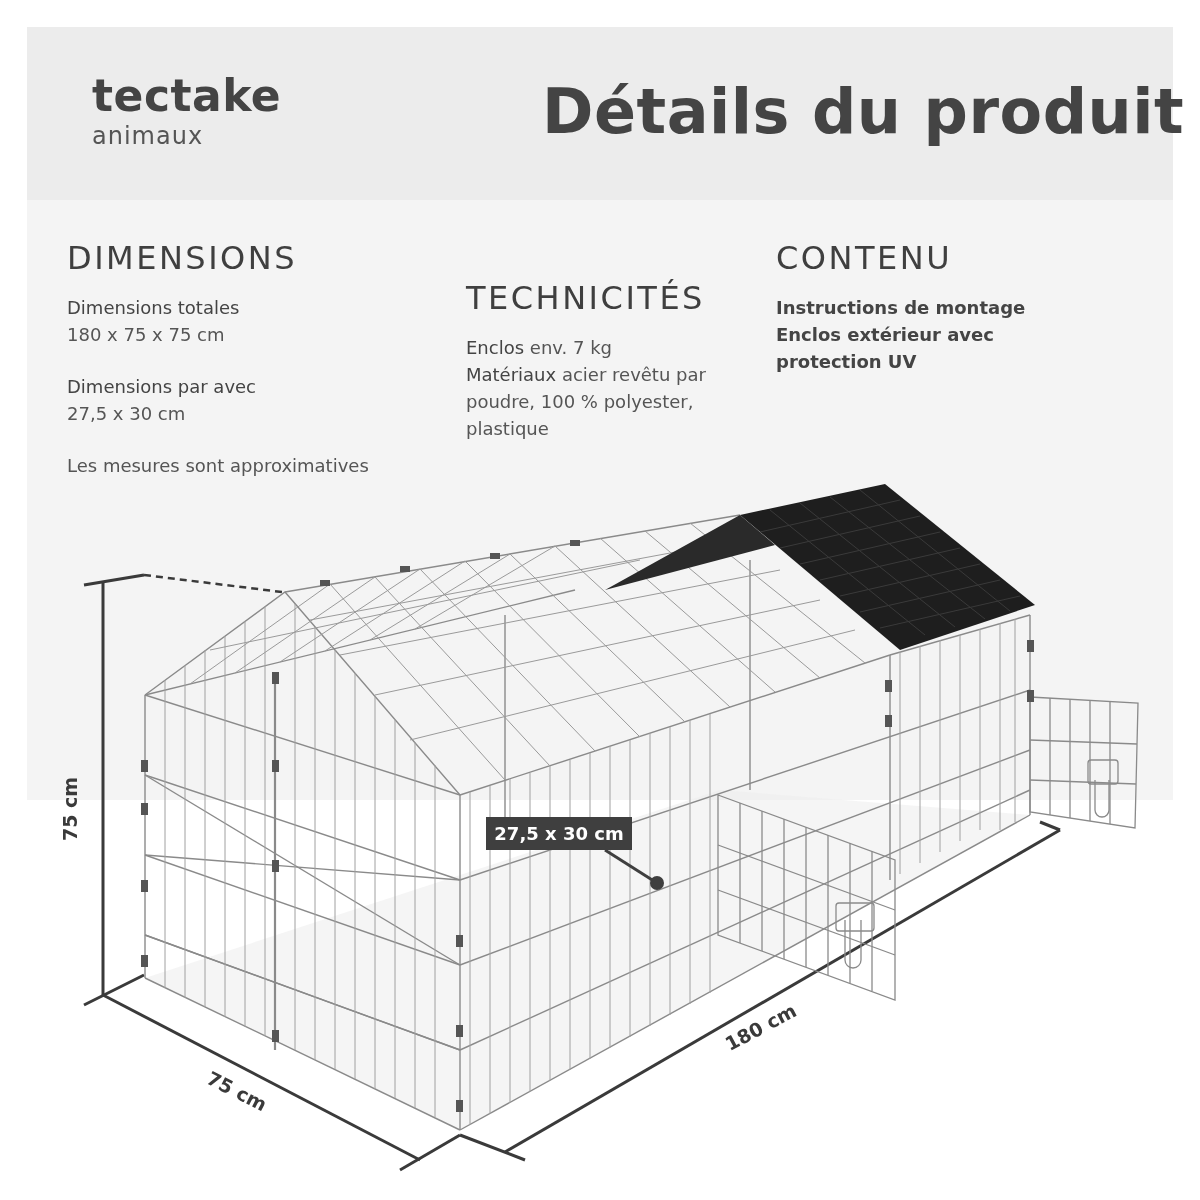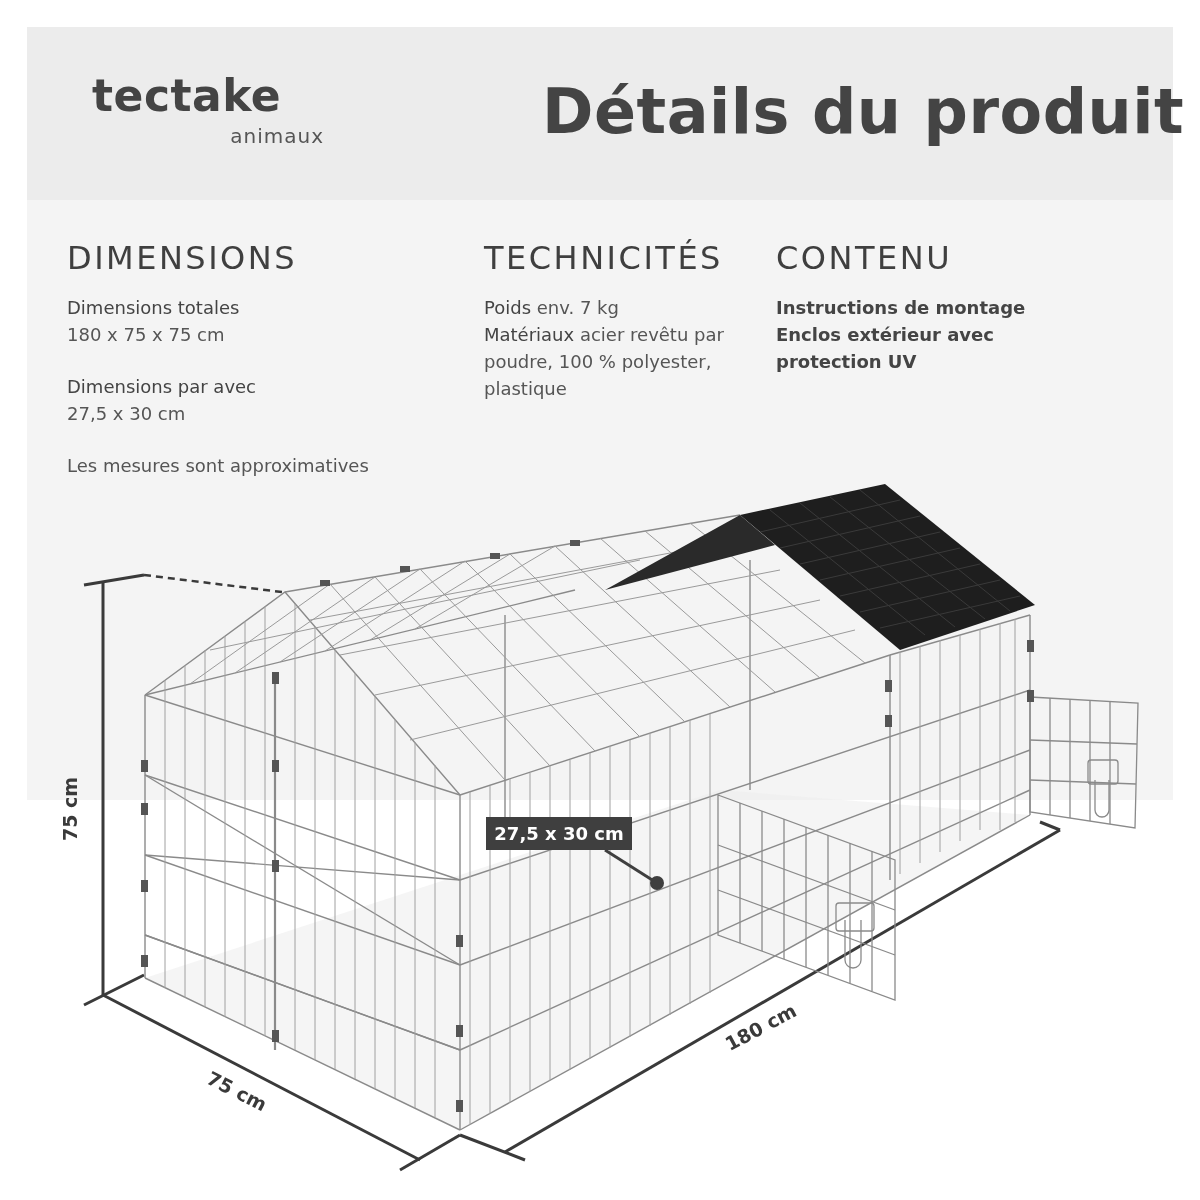--- a/index.html
+++ b/index.html
@@ -18,38 +18,38 @@
     background: #f4f4f4;
   }
   .brand {
     position: absolute; left: 92px; top: 66px; width: 232px;
   }
   .brand-name {
     font-family: "DejaVu Sans", sans-serif; font-weight: bold;
     font-size: 44px; line-height: 60px; color: #444444; letter-spacing: 0.5px;
   }
   .brand-sub {
-    text-align: right; font-size: 20px; line-height: 24px; color: #555555;
+    font-size: 24px; line-height: 24px; color: #555555;
     margin-top: -2px; letter-spacing: 1px;
   }
   .title {
     position: absolute; left: 542px; top: 80px;
     font-size: 62px; font-weight: bold; color: #444444; line-height: 64px;
     letter-spacing: 0.5px;
   }
   .col { position: absolute; top: 240px; }
   .col-head {
     font-size: 32px; letter-spacing: 2.5px; color: #3f3f3f; font-weight: normal;
     line-height: 36px; margin-bottom: 18px;
   }
   .col p { margin: 0; font-size: 18px; line-height: 27px; color: #555555; }
   .col .b { font-weight: normal; color: #444444; }
   .gap { height: 25px; }
   .col-1 { left: 67px; width: 370px; }
-  .col-2 { left: 484px; width: 310px; }
+  .col-2 { left: 466px; width: 310px; margin-top: 40px; }
   .col-3 { left: 776px; width: 290px; }
   .col-3 p { font-weight: bold; color: #444444; }
   svg.drawing { position: absolute; left: 0; top: 0; }
   .dim-label {
     position: absolute; font-size: 19px; color: #3a3a3a; font-weight: bold;
     white-space: nowrap; transform-origin: center center;
   }
   .callout {
     position: absolute; left: 486px; top: 817px; width: 146px; height: 33px;
     background: #3f3f3f; color: #ffffff; font-size: 18px; font-weight: bold;
@@ -74,21 +74,21 @@
   <p>180 x 75 x 75 cm</p>
   <div class="gap"></div>
   <p class="b">Dimensions par avec</p>
   <p>27,5 x 30 cm</p>
   <div class="gap"></div>
   <p>Les mesures sont approximatives</p>
 </div>
 
 <div class="col col-2">
   <div class="col-head">TECHNICITÉS</div>
-  <p><span class="b">Poids</span> <span>env. 7 kg</span></p>
+  <p><span class="b">Enclos</span> <span>env. 7 kg</span></p>
   <p><span class="b">Matériaux</span> <span>acier revêtu par poudre, 100 % polyester, plastique</span></p>
 </div>
 
 <div class="col col-3">
   <div class="col-head">CONTENU</div>
   <p>Instructions de montage</p>
   <p>Enclos extérieur avec protection UV</p>
 </div>
 
 <svg class="drawing" width="1200" height="1200" viewBox="0 0 1200 1200">

